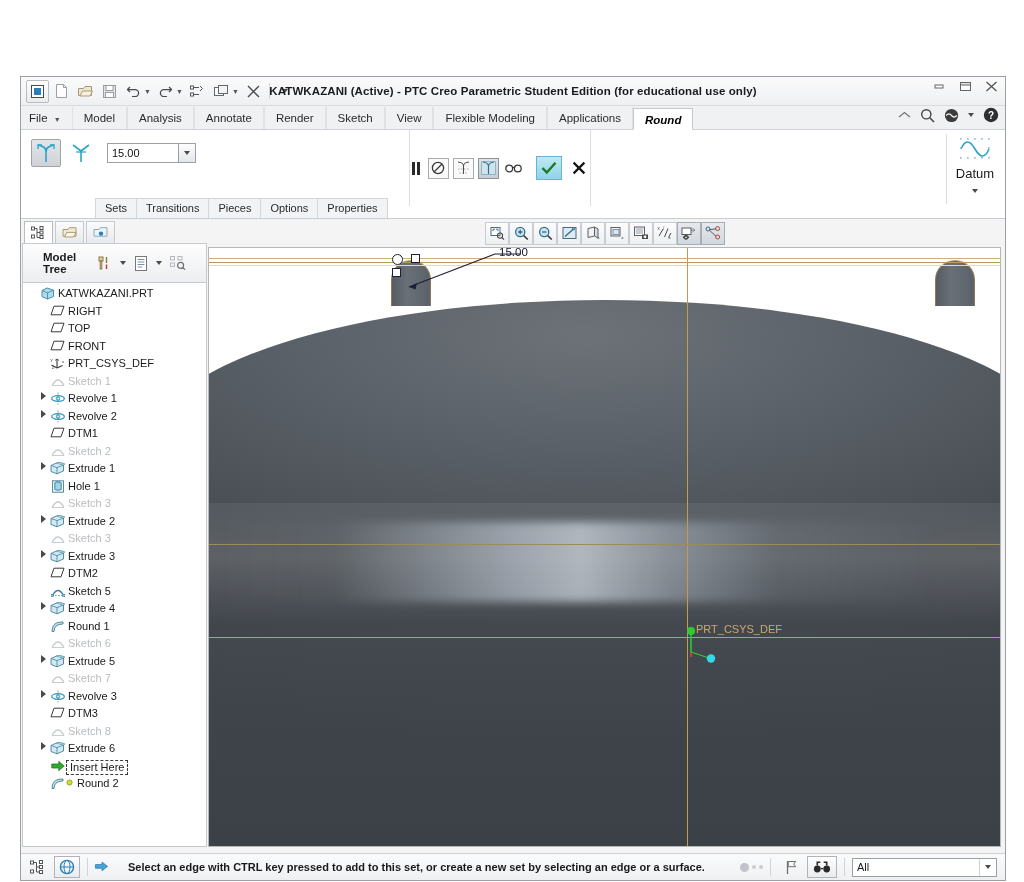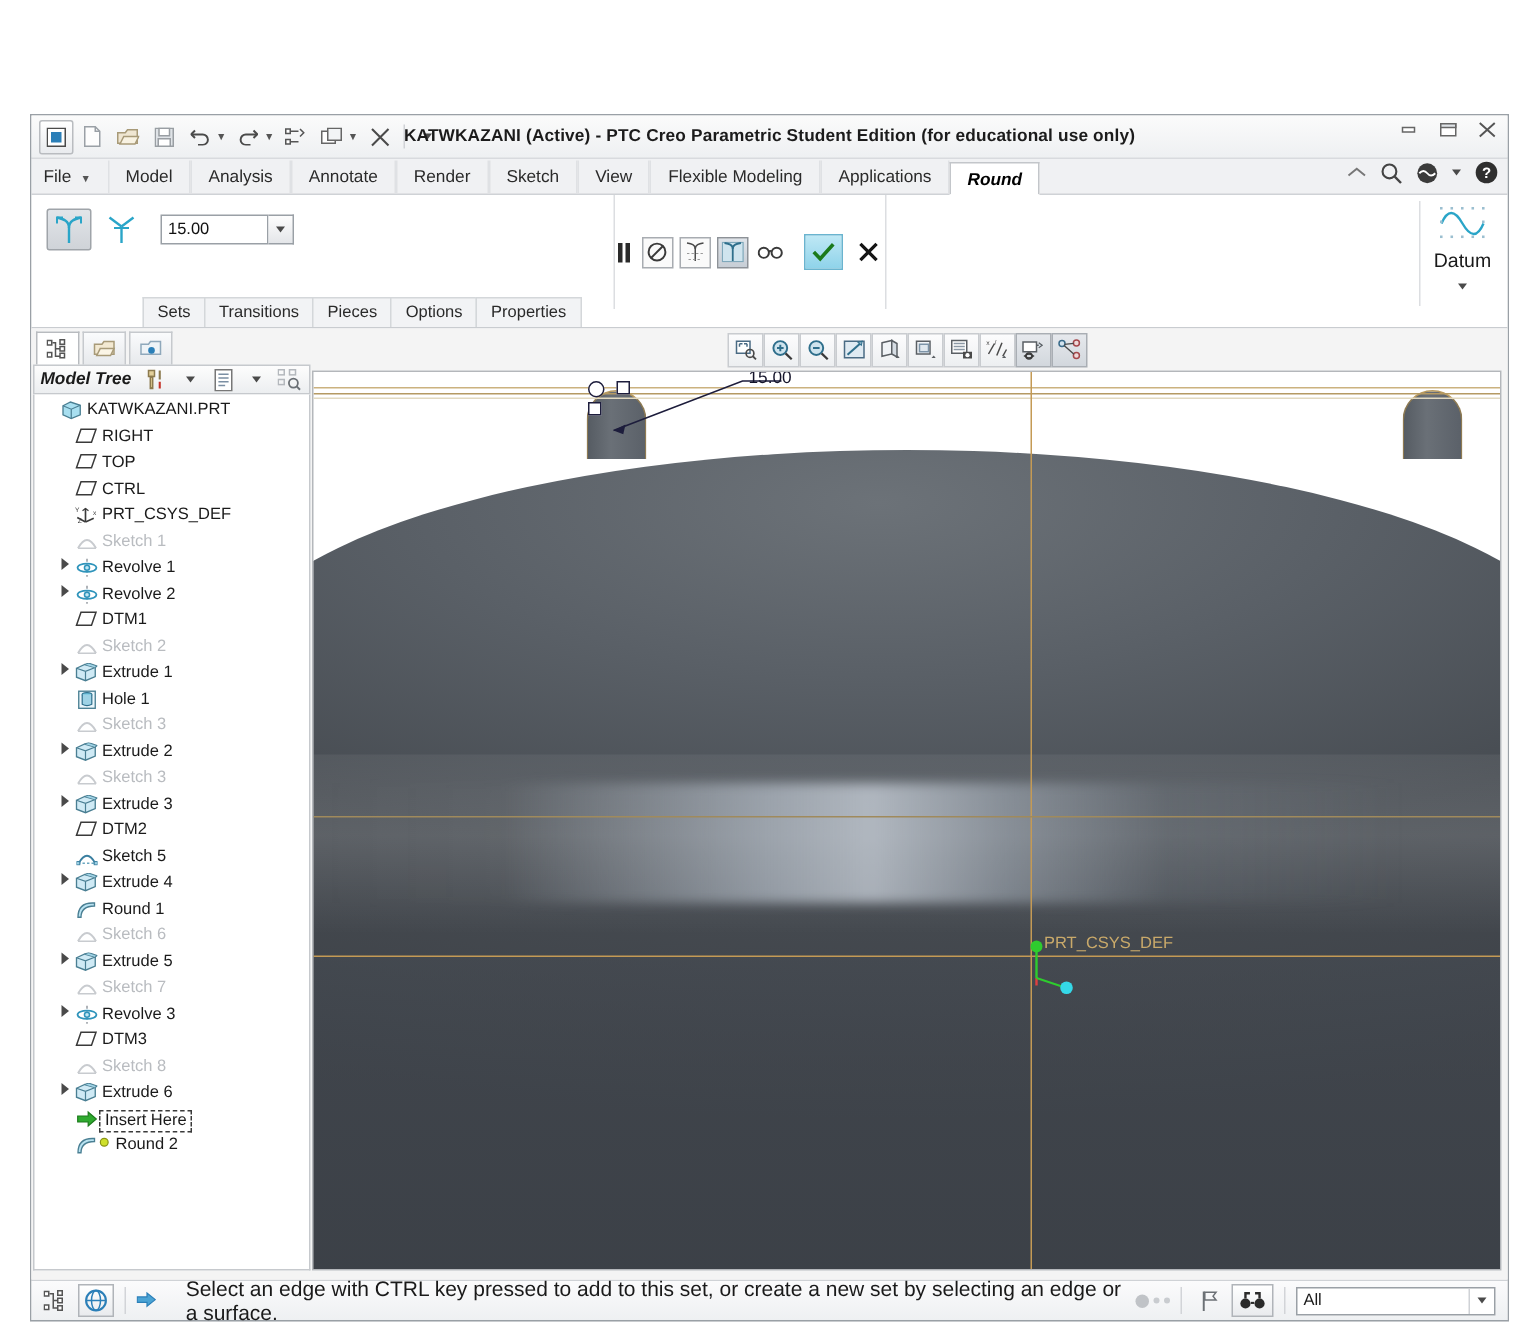--- a/index.html
+++ b/index.html
@@ -275,30 +275,29 @@
     border: 1px solid #c6c9cd;
     border-bottom: none;
     background: linear-gradient(to bottom,#fafbfc,#e7e9ec);
     display:flex;align-items:center;justify-content:center;
   }
   .nav-tab.active {
     background: #ffffff;
     border-color: #b8bbbf;
   }
   .tree-header {
-    height: 20px;
+    height: 40px;
     background: linear-gradient(to bottom,#fdfdfd,#eceef0);
     border: 1px solid #c6c9cd;
     border-bottom: 1px solid #c6c9cd;
     display: flex; align-items: center;
-    padding: 0 4px;
+    padding: 0 20px;
     gap: 4px;
     margin: 0 1px;
     box-sizing: border-box;
-    font-style: italic;
   }
   .tree-title { font-size: 11.5px; font-weight: bold; color: #1b1b1b; margin-right: 4px;}
   .th-btn { width:18px;height:18px;display:flex;align-items:center;justify-content:center; }
   .tree-panel {
     flex: 1;
     margin: 0 1px 6px 1px;
     background: #ffffff;
     border: 1px solid #c6c9cd;
     border-top: none;
     overflow: hidden;
@@ -473,21 +472,21 @@
     padding: 0 4px;
     gap: 3px;
   }
   .sb-btn {
     width: 24px; height: 20px;
     display:flex;align-items:center;justify-content:center;
     border: 1px solid transparent;
   }
   .sb-btn.framed { border:1px solid #b0b4b9; background:linear-gradient(to bottom,#ffffff,#e9ebee); }
   .sb-sep { width:1px;height:18px;background:#d2d4d8;margin:0 4px; }
-  .sb-msg { font-size: 14px; color:#1a1a1a; display:flex; align-items:center; gap:20px; }
+  .sb-msg { font-size: 11px; color:#1a1a1a; display:flex; align-items:center; gap:20px;font-weight:bold; }
   .sb-spacer { flex:1; }
   .filter-box {
     width: 145px; height: 19px;
     border: 1px solid #9aa0a6;
     background: #fff;
     display: flex; align-items: center;
     font-size: 11px; color: #1a1a1a;
     padding-left: 4px;
     box-sizing: border-box;
     margin-right: 4px;
@@ -843,21 +842,21 @@
                 </span>
                 <span class="tlbl">TOP</span>
               </div>
               <div class="tnode indent1">
                 <span class="arrow"></span>
                 <span class="tico">
                   <svg width="15" height="11" viewBox="0 0 15 11">
                     <path d="M4 1.2 L14 1.2 L11 9.8 L1 9.8z" fill="#fff" stroke="#3a3a3a" stroke-width="1"></path>
                   </svg>
                 </span>
-                <span class="tlbl">CTRL</span>
+                <span class="tlbl">FRONT</span>
               </div>
               <div class="tnode indent1">
                 <span class="arrow"></span>
                 <span class="tico">
                   <svg width="16" height="13" viewBox="0 0 16 13">
                     <path d="M7 11 L7 2" stroke="#3a3a3a" stroke-width="1.1"></path>
                     <path d="M7 11 L1.5 8" stroke="#3a3a3a" stroke-width="1.1"></path>
                     <path d="M7 11 L12.5 8.5" stroke="#3a3a3a" stroke-width="1.1"></path>
                     <path d="M5 3.5 L7 2 L9 3.5" fill="none" stroke="#3a3a3a" stroke-width="0.8"></path>
                     <text x="0" y="4.5" font-size="4.4" fill="#3a3a3a" font-family="Liberation Sans, sans-serif">Y</text>

